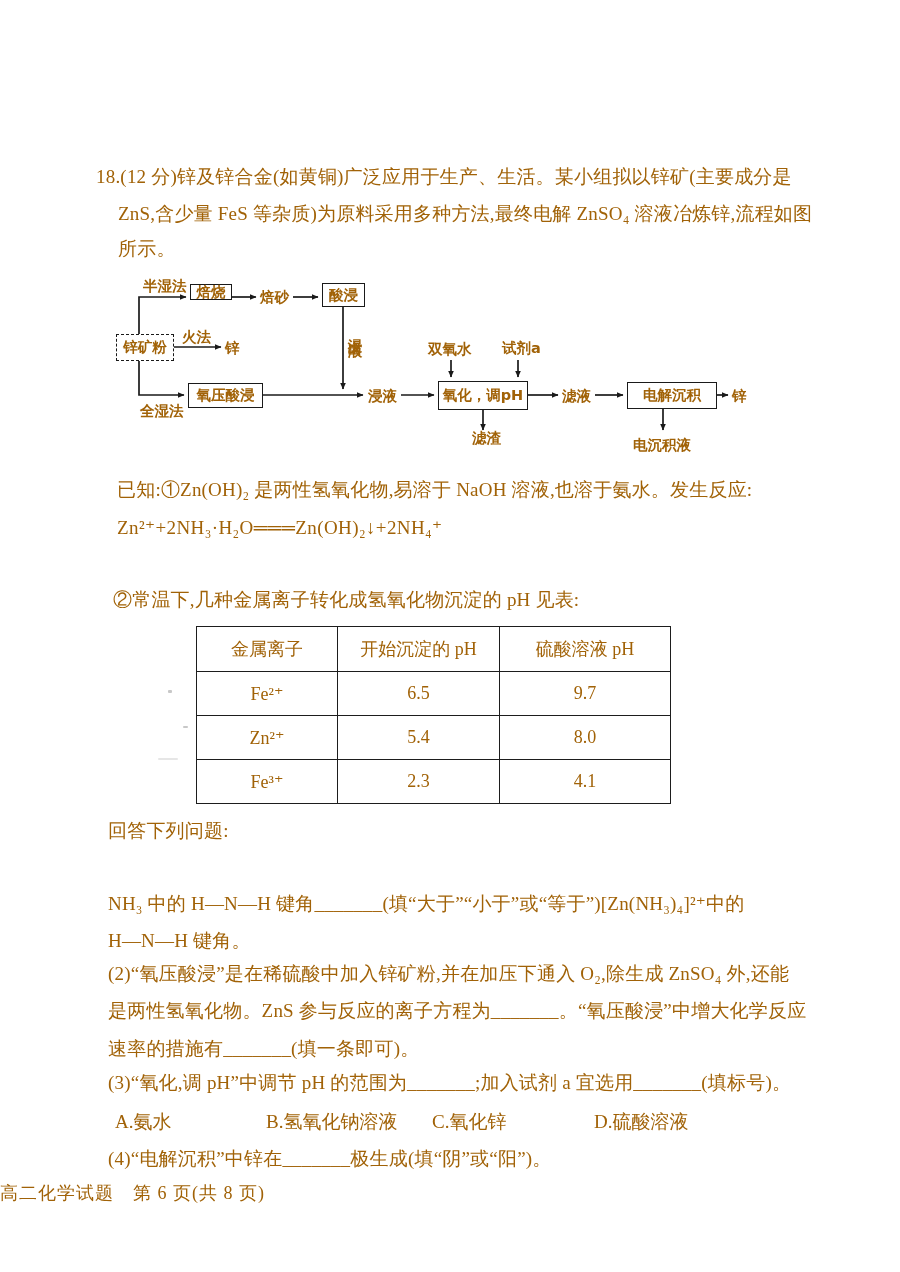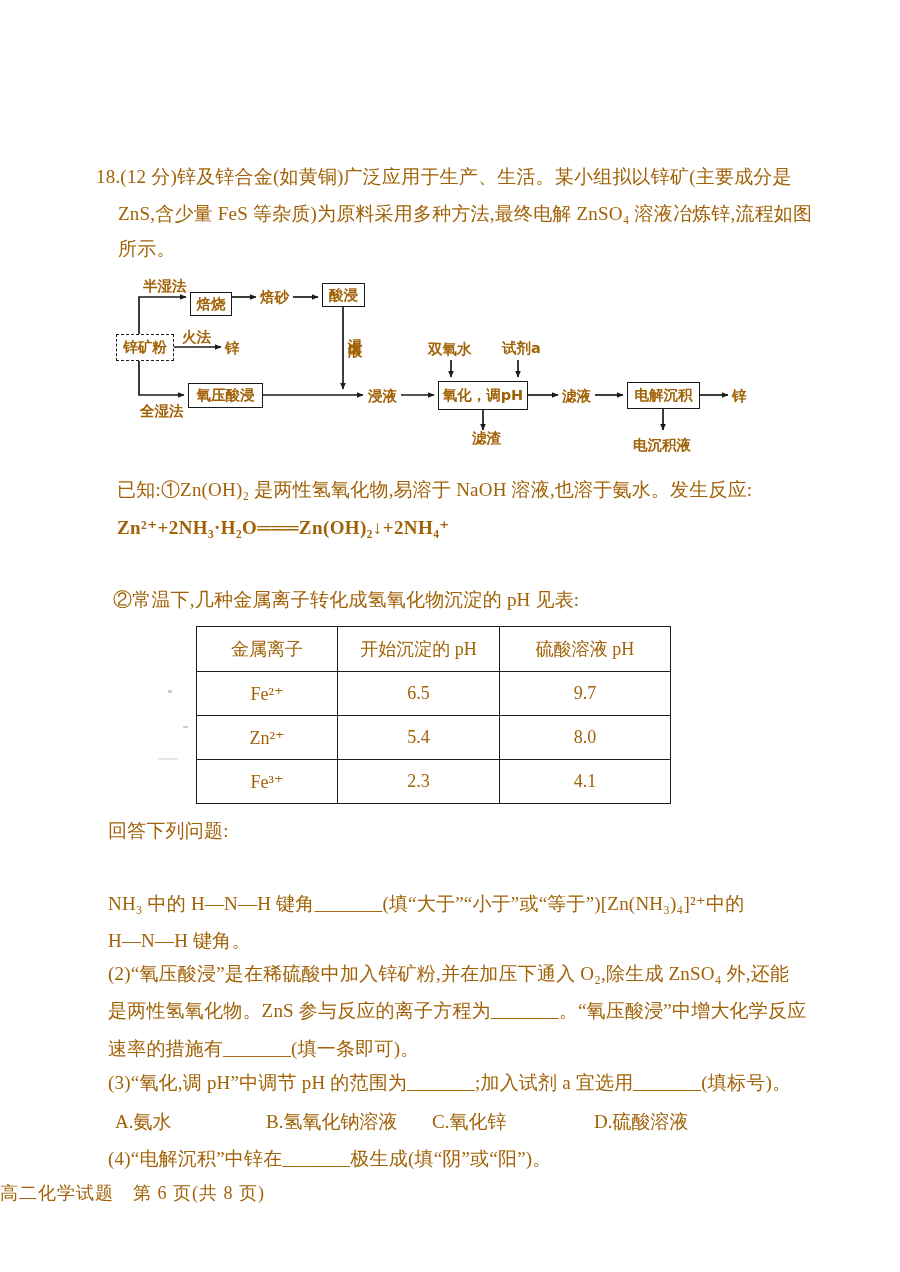--- a/index.html
+++ b/index.html
@@ -13,21 +13,21 @@
     color:#a16207;
     margin-top:40px;
   }
   .tline{
     position:absolute;
     white-space:nowrap;
     font-size:19px;
     line-height:24px;
     letter-spacing:.2px;
   }
-  .eq{letter-spacing:.4px;font-weight:bold;}
+  .eq{letter-spacing:.4px;}
   
   .flowchart{position:absolute;left:90px;top:230px;width:710px;height:195px;}
   .flowchart svg{position:absolute;left:0;top:0;}
   .fbox{
     position:absolute;
     border:1.7px solid #1a1a1a;
     display:flex;align-items:center;justify-content:center;
     font-family:"DejaVu Sans","Liberation Sans",sans-serif;
     font-weight:700;font-size:14.5px;white-space:nowrap;
     background:#fff;box-sizing:border-box;
@@ -91,25 +91,25 @@
         <line x1="428" y1="90" x2="428" y2="107" marker-end="url(#arr)"></line>
         <line x1="438" y1="125" x2="468" y2="125" marker-end="url(#arr)"></line>
         <line x1="505" y1="125" x2="533" y2="125" marker-end="url(#arr)"></line>
         <line x1="393" y1="140" x2="393" y2="160" marker-end="url(#arr)"></line>
         <line x1="610" y1="125" x2="638" y2="125" marker-end="url(#arr)"></line>
         <line x1="573" y1="139" x2="573" y2="160" marker-end="url(#arr)"></line>
       </g>
     </svg>
 
     <div class="fbox dashed" style="left:26px;top:64px;width:58px;height:27px">锌矿粉</div>
-    <div class="fbox" style="left:100px;top:22px;width:42px;height:24px">焙烧</div>
+    <div class="fbox" style="left:100px;top:14px;width:42px;height:16px">焙烧</div>
     <div class="fbox" style="left:232px;top:13px;width:43px;height:24px">酸浸</div>
     <div class="fbox" style="left:98px;top:113px;width:75px;height:25px">氧压酸浸</div>
     <div class="fbox" style="left:348px;top:111px;width:90px;height:29px">氧化，调pH</div>
-    <div class="fbox" style="left:537px;top:112px;width:73px;height:27px">电解沉积</div>
+    <div class="fbox" style="left:537px;top:112px;width:90px;height:27px">电解沉积</div>
 
     <div class="flabel" style="left:53px;top:8px">半湿法</div>
     <div class="flabel" style="left:170px;top:19px">焙砂</div>
     <div class="flabel" style="left:92px;top:59px">火法</div>
     <div class="flabel" style="left:135px;top:70px">锌</div>
     <div class="flabel vert" style="left:257px;top:57px">浸出液</div>
     <div class="flabel" style="left:50px;top:133px">全湿法</div>
     <div class="flabel" style="left:278px;top:118px">浸液</div>
     <div class="flabel" style="left:338px;top:71px">双氧水</div>
     <div class="flabel" style="left:412px;top:70px">试剂a</div>

